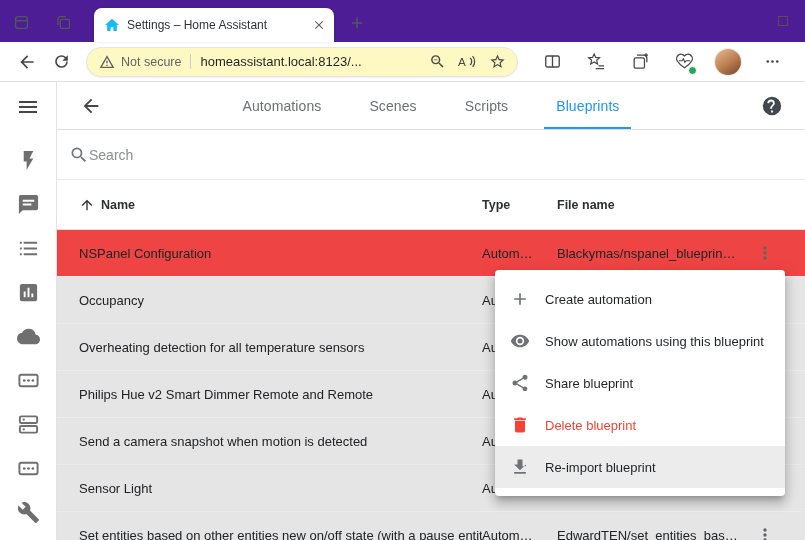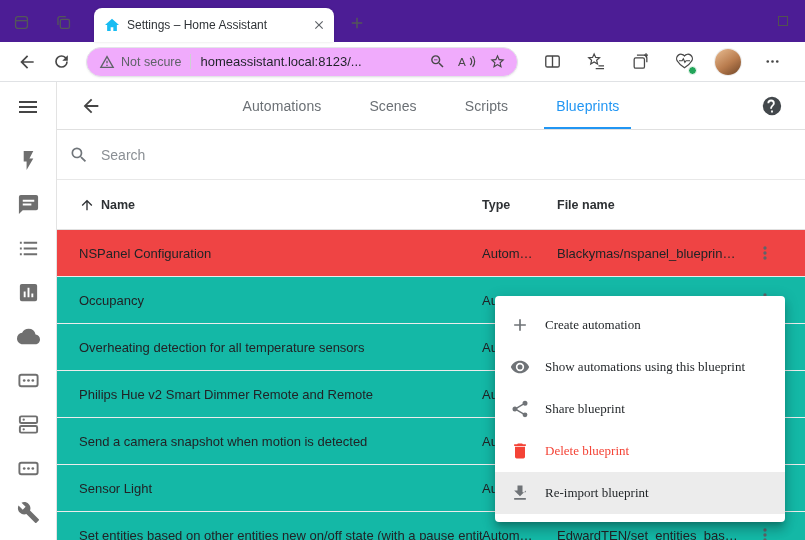--- a/index.html
+++ b/index.html
@@ -22,21 +22,21 @@
   .tab-title{flex:1;font-size:12px;color:#2f3337;white-space:nowrap;overflow:hidden;}
   .tab-close{width:18px;height:18px;border-radius:4px;color:#5f6368;flex:none;}
   .newtab{position:absolute;left:344px;bottom:6px;width:26px;height:26px;border-radius:6px;color:#53565a;}
   .winctl{position:absolute;right:12px;top:11px;width:20px;height:20px;}
   .maxsq{display:block;width:10px;height:10px;border:1.5px solid #515151;}
 
   
   .toolbar{height:40px;background:#fff;display:flex;align-items:center;padding:0 6px 0 10px;border-bottom:1px solid #e0e2e5;}
   .nav-btn{width:34px;height:32px;border-radius:6px;color:#474747;}
   .omnibox{margin-left:8px;width:432px;height:30px;border-radius:15px;border:1px solid #e3e5e8;box-shadow:0 1px 2px rgba(0,0,0,.06);
-           display:flex;align-items:center;gap:6px;padding:0 8px 0 12px;background:#f0abfc;}
+           display:flex;align-items:center;gap:6px;padding:0 8px 0 12px;background:#fef9c3;}
   .sec-label{font-size:12.5px;color:#5f6368;white-space:nowrap;}
   .omni-div{width:1px;height:15px;background:#cdd0d3;margin:0 3px;flex:none;}
   .url-text{font-size:13px;color:#1f2328;white-space:nowrap;overflow:hidden;}
   .omni-spacer{flex:1;}
   .omni-btn{width:24px;height:24px;color:#474747;flex:none;}
   .tb-right{display:flex;align-items:center;gap:8px;margin-left:16px;}
   .tbr-btn{width:36px;height:34px;border-radius:6px;color:#474747;position:relative;}
   .avatar{width:26px;height:26px;border-radius:50%;margin:0 5px;
           background:linear-gradient(145deg,#e9bd92 0%,#b97c4e 55%,#6e4426 100%);box-shadow:0 0 0 1px rgba(0,0,0,.08);}
   .green-dot{position:absolute;right:5px;bottom:4px;width:9px;height:9px;border-radius:50%;background:#23a55a;border:1.5px solid #fff;}
@@ -49,35 +49,35 @@
   .side-btn.menu{color:#454545;margin-bottom:9px;}
   .main{flex:1;position:relative;overflow:hidden;display:flex;flex-direction:column;}
 
   .app-header{height:48px;flex:none;border-bottom:1px solid #e0e0e0;display:flex;align-items:center;position:relative;}
   .app-back{position:absolute;left:21px;width:26px;height:26px;color:#454545;}
   .tabs{margin:0 auto;display:flex;gap:24px;height:100%;}
   .tab-item{display:flex;align-items:center;padding:0 12px;font-size:14px;font-weight:500;color:#6b7075;letter-spacing:.1px;}
   .tab-item.active{color:var(--accent);box-shadow:inset 0 -2px 0 var(--accent);}
   .help-btn{position:absolute;right:22px;width:22px;height:22px;color:#43484c;}
 
-  .search-row{height:50px;flex:none;display:flex;align-items:center;gap:12px;padding:0 12px;border-bottom:1px solid #e8e8e8;color:#70757a;}
+  .search-row{height:50px;flex:none;display:flex;align-items:center;padding:0 12px;border-bottom:1px solid #e8e8e8;color:#70757a;}
   .search-row input{flex:1;border:none;outline:none;font-size:14px;color:#212121;background:transparent;}
   .search-row input::placeholder{color:#8a8f94;}
 
   .thead,.trow{display:grid;grid-template-columns:403px 75px 1fr 30px;align-items:center;padding:0 24px 0 22px;}
   .thead{height:50px;flex:none;border-bottom:1px solid #e0e0e0;font-size:12.5px;font-weight:700;color:#2e3134;}
   .name-h{display:flex;align-items:center;gap:6px;}
-  .trow{height:47px;flex:none;border-bottom:1px solid #ececec;font-size:13px;color:#212326;background:#14b8a6;}
+  .trow{height:47px;flex:none;border-bottom:1px solid #ececec;font-size:13px;color:#212326;background:#e5e5e5;}
   .trow.selected{background:#ef4444;}
   .cell{white-space:nowrap;overflow:hidden;padding-right:10px;}
   .dots-btn{width:28px;height:28px;border-radius:50%;color:#5f6368;}
 
   
-  .ctx-menu{position:absolute;left:495px;top:296px;width:290px;background:#fff;border-radius:4px;padding:8px 0;z-index:20;
-            box-shadow:0 5px 5px -3px rgba(0,0,0,.2),0 8px 10px 1px rgba(0,0,0,.14),0 3px 14px 2px rgba(0,0,0,.12);font-family:Liberation Serif, serif;}
+  .ctx-menu{position:absolute;left:495px;top:270px;width:290px;background:#fff;border-radius:4px;padding:8px 0;z-index:20;
+            box-shadow:0 5px 5px -3px rgba(0,0,0,.2),0 8px 10px 1px rgba(0,0,0,.14),0 3px 14px 2px rgba(0,0,0,.12);}
   .ctx-item{height:42px;display:flex;align-items:center;gap:15px;padding:0 15px;font-size:13px;color:#1f2326;white-space:nowrap;}
   .ctx-item .mi{color:#6f7377;flex:none;}
   .ctx-item.hovered{background:#ececec;}
   .ctx-item.danger{color:var(--danger);}
   .ctx-item.danger .mi{color:var(--danger);}
 </style>
 </head>
 <body>
 
 <div class="window">

